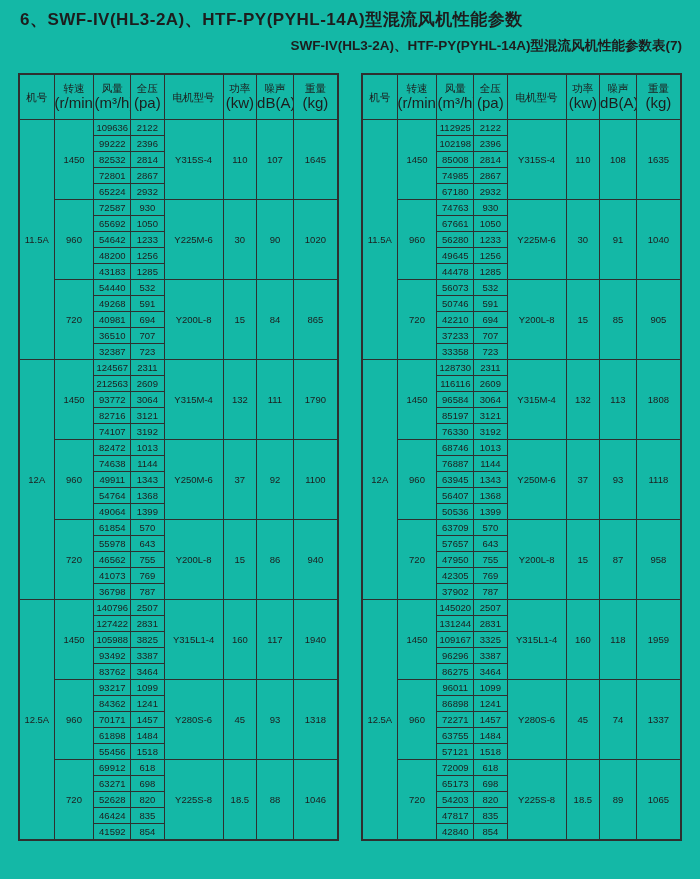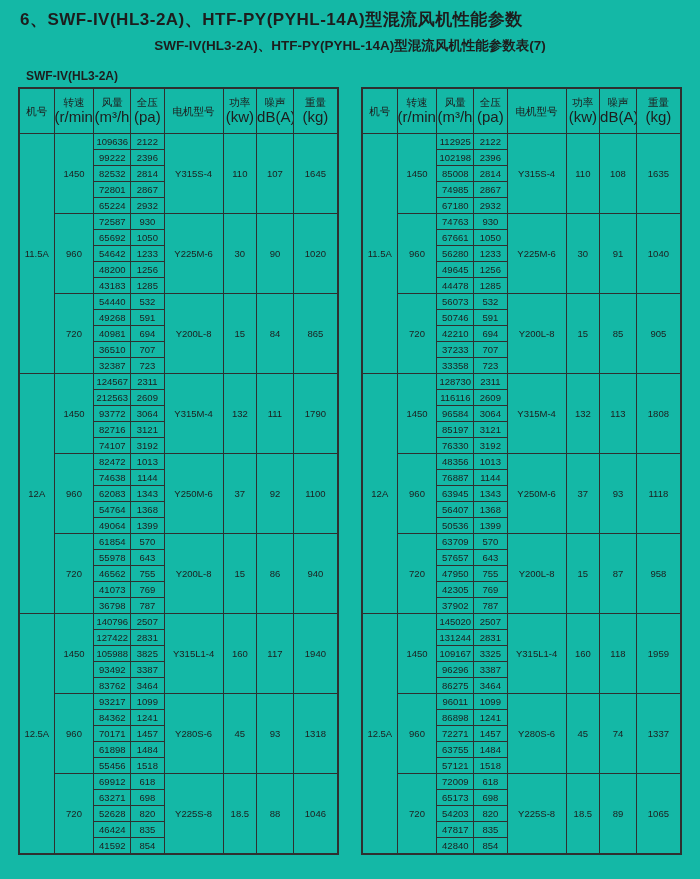--- a/index.html
+++ b/index.html
@@ -20,21 +20,21 @@
   .doc-title {
     font-size: 17px;
     font-weight: bold;
     letter-spacing: 0.5px;
     margin: 2px 0 6px 2px;
     white-space: nowrap;
   }
   .doc-subtitle {
     font-size: 13.5px;
     font-weight: bold;
-    text-align: center;
+    text-align: right;
     margin: 0 0 14px 0;
     white-space: nowrap;
   }
   .captions {
     display: flex;
     margin-bottom: 4px;
   }
   .caption {
     width: 50%;
     font-size: 12px;
@@ -89,21 +89,20 @@
 </style>
 </head>
 <body>
 
 <div class="page">
 
   <div class="doc-title">6、SWF-IV(HL3-2A)、HTF-PY(PYHL-14A)型混流风机性能参数</div>
   <div class="doc-subtitle">SWF-IV(HL3-2A)、HTF-PY(PYHL-14A)型混流风机性能参数表(7)</div>
 
   <div class="captions">
-    <div class="caption">SWF-IV(HL3-2A)</div>
   </div>
 
   <div class="tables-wrap">
     <div class="tbl-holder">
       <table class="fan-table">
         <colgroup>
           <col class="c-model">
             <col class="c-speed">
             <col class="c-air">
             <col class="c-press">
@@ -234,21 +233,21 @@
               <td rowspan="5">Y250M-6</td>
               <td rowspan="5">37</td>
               <td rowspan="5">92</td>
               <td rowspan="5">1100</td>
             </tr>
             <tr>
               <td>74638</td>
               <td>1144</td>
             </tr>
             <tr>
-              <td>62083</td>
+              <td>49911</td>
               <td>1343</td>
             </tr>
             <tr>
               <td>54764</td>
               <td>1368</td>
             </tr>
             <tr>
               <td>49064</td>
               <td>1399</td>
             </tr>
@@ -478,21 +477,21 @@
             <tr>
               <td>85197</td>
               <td>3121</td>
             </tr>
             <tr>
               <td>76330</td>
               <td>3192</td>
             </tr>
             <tr>
               <td rowspan="5">960</td>
-              <td>48356</td>
+              <td>68746</td>
               <td>1013</td>
               <td rowspan="5">Y250M-6</td>
               <td rowspan="5">37</td>
               <td rowspan="5">93</td>
               <td rowspan="5">1118</td>
             </tr>
             <tr>
               <td>76887</td>
               <td>1144</td>
             </tr>

